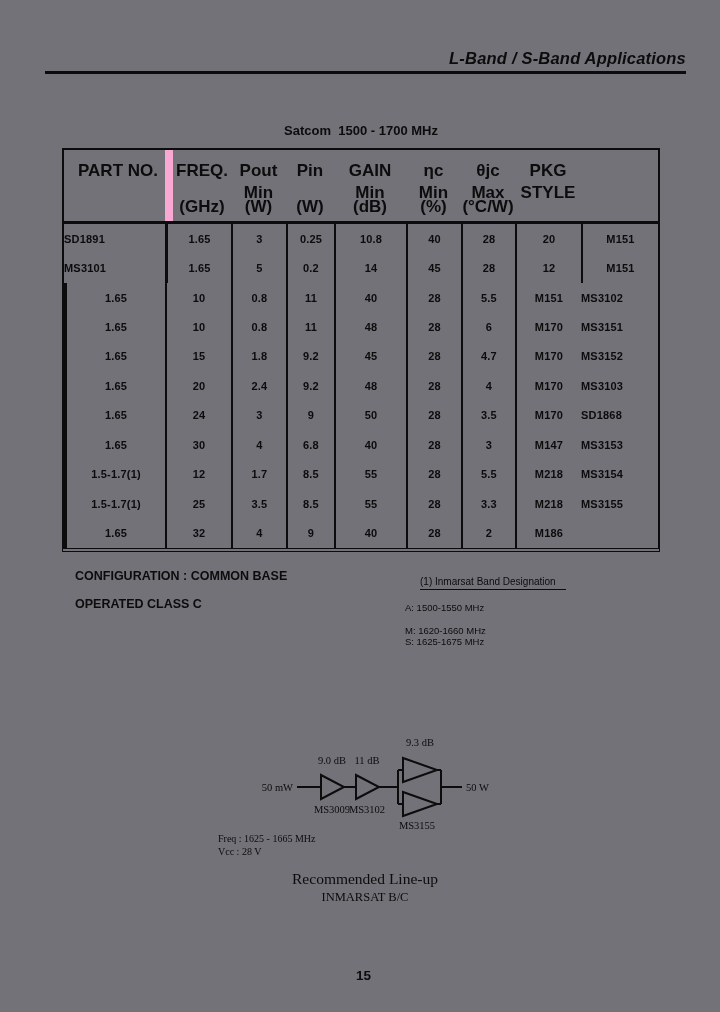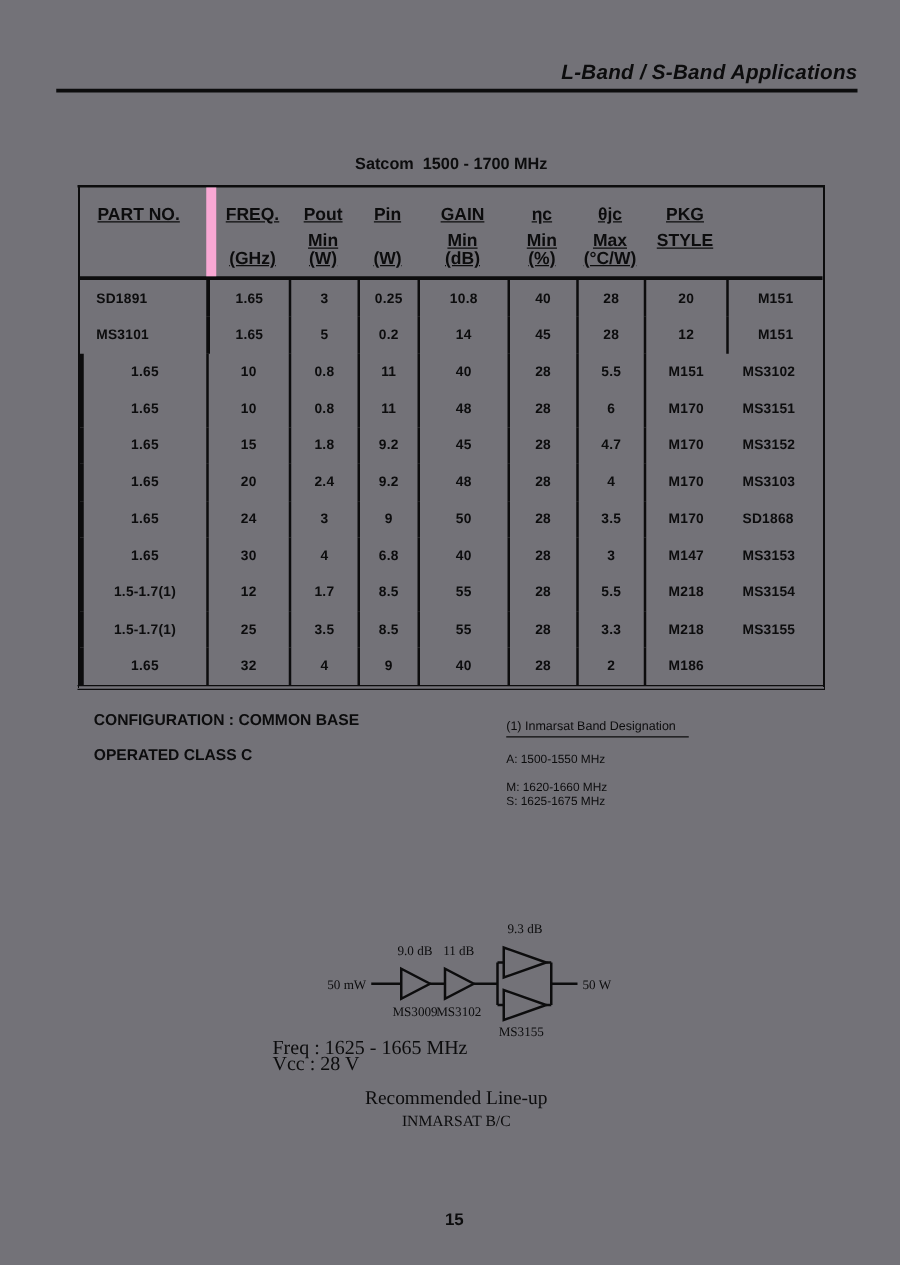--- a/index.html
+++ b/index.html
@@ -26,62 +26,62 @@
     border:2px solid #0c0c0d;border-bottom:4px double #0c0c0d;
     box-sizing:border-box;
   }
   .thead{
     display:grid;
     grid-template-columns:101px 66px 55px 48px 72px 55px 54px 66px 77px;
     height:74px;border-bottom:3px solid #0c0c0d;box-sizing:border-box;
   }
   .hc{
     display:flex;flex-direction:column;align-items:center;
-    font-weight:700;font-size:14px;text-decoration:underline;
+    font-weight:700;font-size:17px;
   }
   .hc .l1{margin-top:14px;height:14px;line-height:14px;}
   .hc .l2{margin-top:8px;height:13px;line-height:13px;}
   .hc .l3{margin-top:1px;height:13px;line-height:13px;}
   .hc.first{align-items:flex-start;padding-left:14px;}
   .hc.div-left{border-left:8px solid #f9a8d4;}
   .tbody{
     display:grid;
     grid-template-columns:101px 66px 55px 48px 72px 55px 54px 66px 77px;
     grid-auto-rows:29.45px;
     height:324px;
   }
   .bc{
     display:flex;align-items:center;justify-content:center;
     font-size:11px;font-weight:700;letter-spacing:.2px;
   }
-  .bc.part{justify-content:flex-start;padding-left:13px;}
+  .bc.part{justify-content:flex-start;}
   .bc.b1{border-left:3px solid #0c0c0d;}
   .bc.bn{border-left:2px solid #0c0c0d;}
   .config{
     position:absolute;left:75px;top:569px;font-weight:700;font-size:12.5px;
   }
   .config .cfg2{margin-top:14px;}
   .footnote{position:absolute;left:405px;top:571px;}
   .footnote .ft-title{
     font-size:10px;display:inline-block;
-    border-bottom:1px solid #0c0c0d;padding-bottom:2px;padding-right:10px;
+    border-bottom:1px solid #0c0c0d;padding-bottom:2px;padding-right:10px;margin-left:15px;
   }
   .footnote .band{font-size:9.5px;margin-top:0;}
   .footnote .band.b-a{margin-top:12px;}
   .footnote .band.b-m{margin-top:12px;}
   .footnote .band.b-s{}
   .diagram{position:absolute;left:205px;top:718px;}
   .diagram text{
     font-family:"Liberation Serif","DejaVu Serif",serif;
     font-size:10.5px;fill:#0c0c0d;
   }
   .freq-note{
     position:absolute;left:218px;top:832px;
     font-family:"Liberation Serif","DejaVu Serif",serif;
-    font-size:16px;line-height:13px;
+    font-size:10px;line-height:13px;
   }
   .lineup-caption{
     position:absolute;left:0;width:730px;top:870px;text-align:center;
     font-family:"Liberation Serif","DejaVu Serif",serif;
     font-size:15.5px;
   }
   .lineup-sub{
     position:absolute;left:0;width:730px;top:890px;text-align:center;
     font-family:"Liberation Serif","DejaVu Serif",serif;
     font-size:12.5px;

